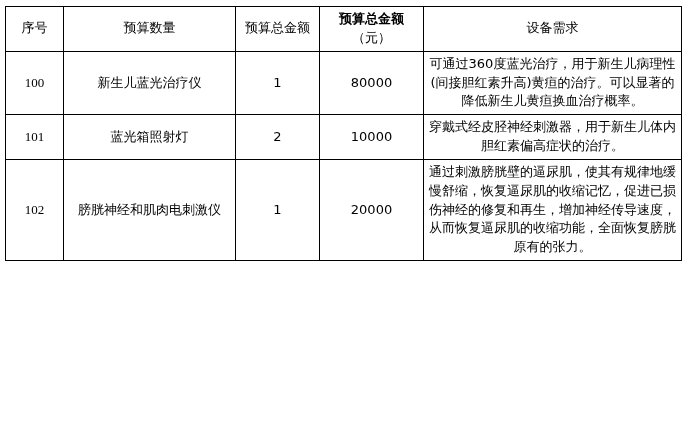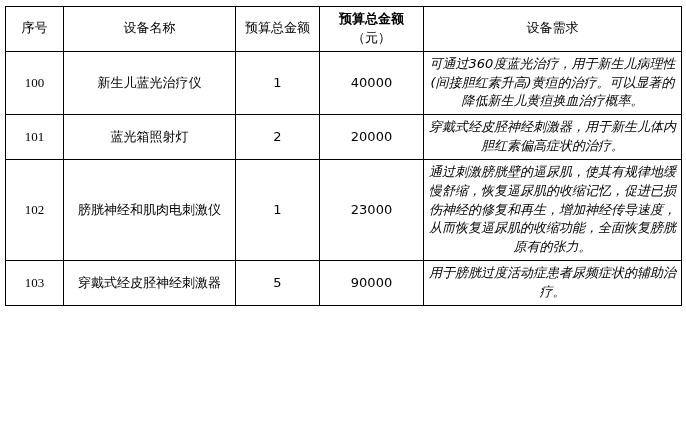--- a/index.html
+++ b/index.html
@@ -44,73 +44,66 @@
   col.c-no     { width: 58px; }
   col.c-name   { width: 172px; }
   col.c-qty    { width: 84px; }
   col.c-amount { width: 104px; }
   col.c-need   { width: 258px; }
 
   .cell-no     { text-align: center; font-family: Liberation Serif, serif; }
   .cell-name   { text-align: center; }
   .cell-qty    { text-align: center; }
   .cell-amount { text-align: center; }
-  .cell-need   { text-align: justify; text-align-last: center; padding-left: 6px; padding-right: 6px; font-style: italic; }
+  .cell-need   { text-align: justify; text-align-last: center; padding-left: 6px; padding-right: 6px; }
 
   .hdr-amount-line1 { display: block; font-weight: bold; }
   .hdr-amount-line2 { display: block; }
 </style>
 </head>
 <body>
 
 <div class="sheet">
   <table class="equip">
     <colgroup>
       <col class="c-no">
       <col class="c-name">
       <col class="c-qty">
       <col class="c-amount">
       <col class="c-need">
     </colgroup>
     <thead>
       <tr>
         <th>序号</th>
-        <th>设备名称</th>
+        <th>预算数量</th>
         <th>预算总金额</th>
         <th>
           <span class="hdr-amount-line1">预算总金额</span>
           <span class="hdr-amount-line2">（元）</span>
         </th>
         <th>设备需求</th>
       </tr>
     </thead>
     <tbody>
       <tr>
         <td class="cell-no">100</td>
         <td class="cell-name">新生儿蓝光治疗仪</td>
         <td class="cell-qty">1</td>
-        <td class="cell-amount">40000</td>
+        <td class="cell-amount">80000</td>
         <td class="cell-need">可通过360度蓝光治疗，用于新生儿病理性(间接胆红素升高)黄疸的治疗。可以显著的降低新生儿黄疸换血治疗概率。</td>
       </tr>
       <tr>
         <td class="cell-no">101</td>
         <td class="cell-name">蓝光箱照射灯</td>
         <td class="cell-qty">2</td>
-        <td class="cell-amount">20000</td>
+        <td class="cell-amount">10000</td>
         <td class="cell-need">穿戴式经皮胫神经刺激器，用于新生儿体内胆红素偏高症状的治疗。</td>
       </tr>
       <tr>
         <td class="cell-no">102</td>
         <td class="cell-name">膀胱神经和肌肉电刺激仪</td>
         <td class="cell-qty">1</td>
-        <td class="cell-amount">23000</td>
+        <td class="cell-amount">20000</td>
         <td class="cell-need">通过刺激膀胱壁的逼尿肌，使其有规律地缓慢舒缩，恢复逼尿肌的收缩记忆，促进已损伤神经的修复和再生，增加神经传导速度，从而恢复逼尿肌的收缩功能，全面恢复膀胱原有的张力。</td>
-      </tr>
-      <tr>
-        <td class="cell-no">103</td>
-        <td class="cell-name">穿戴式经皮胫神经刺激器</td>
-        <td class="cell-qty">5</td>
-        <td class="cell-amount">90000</td>
-        <td class="cell-need">用于膀胱过度活动症患者尿频症状的辅助治疗。</td>
       </tr>
     </tbody>
   </table>
 </div>
 
 </body></html>

